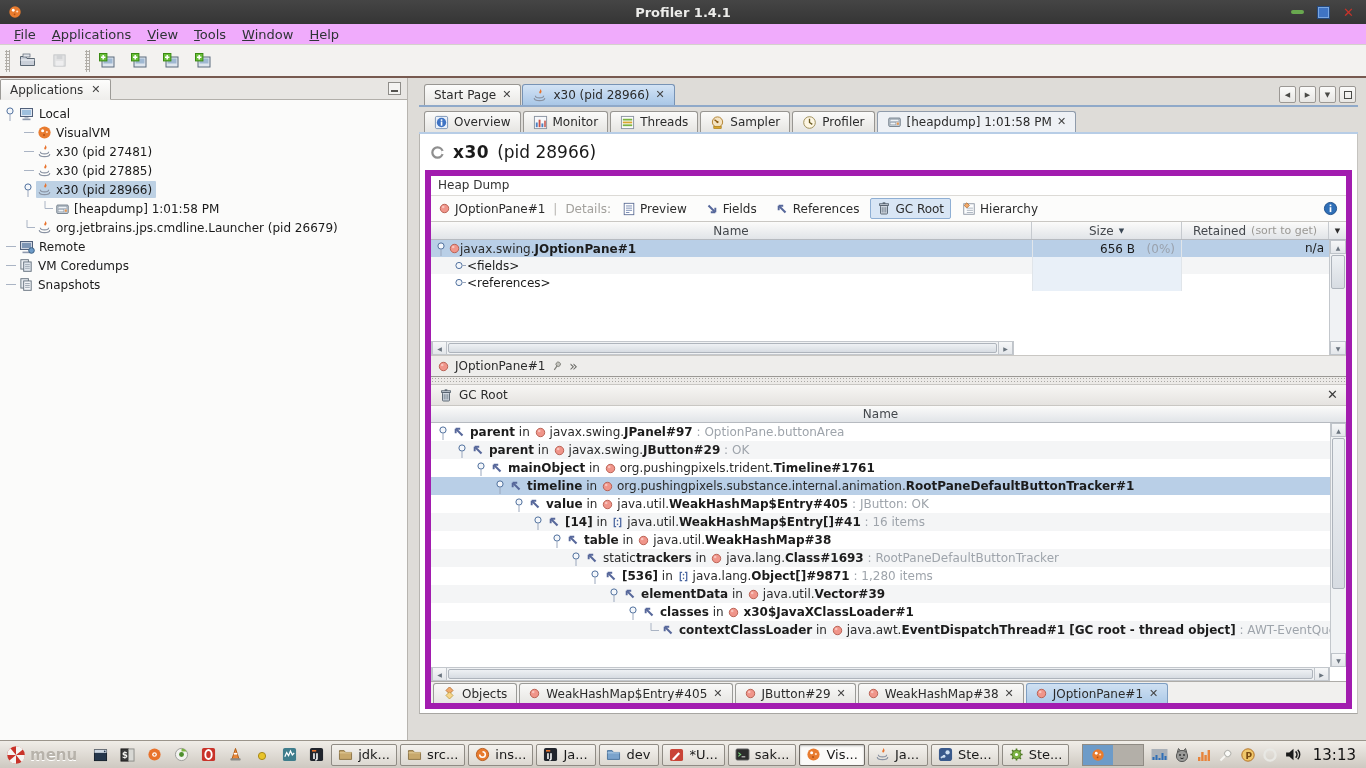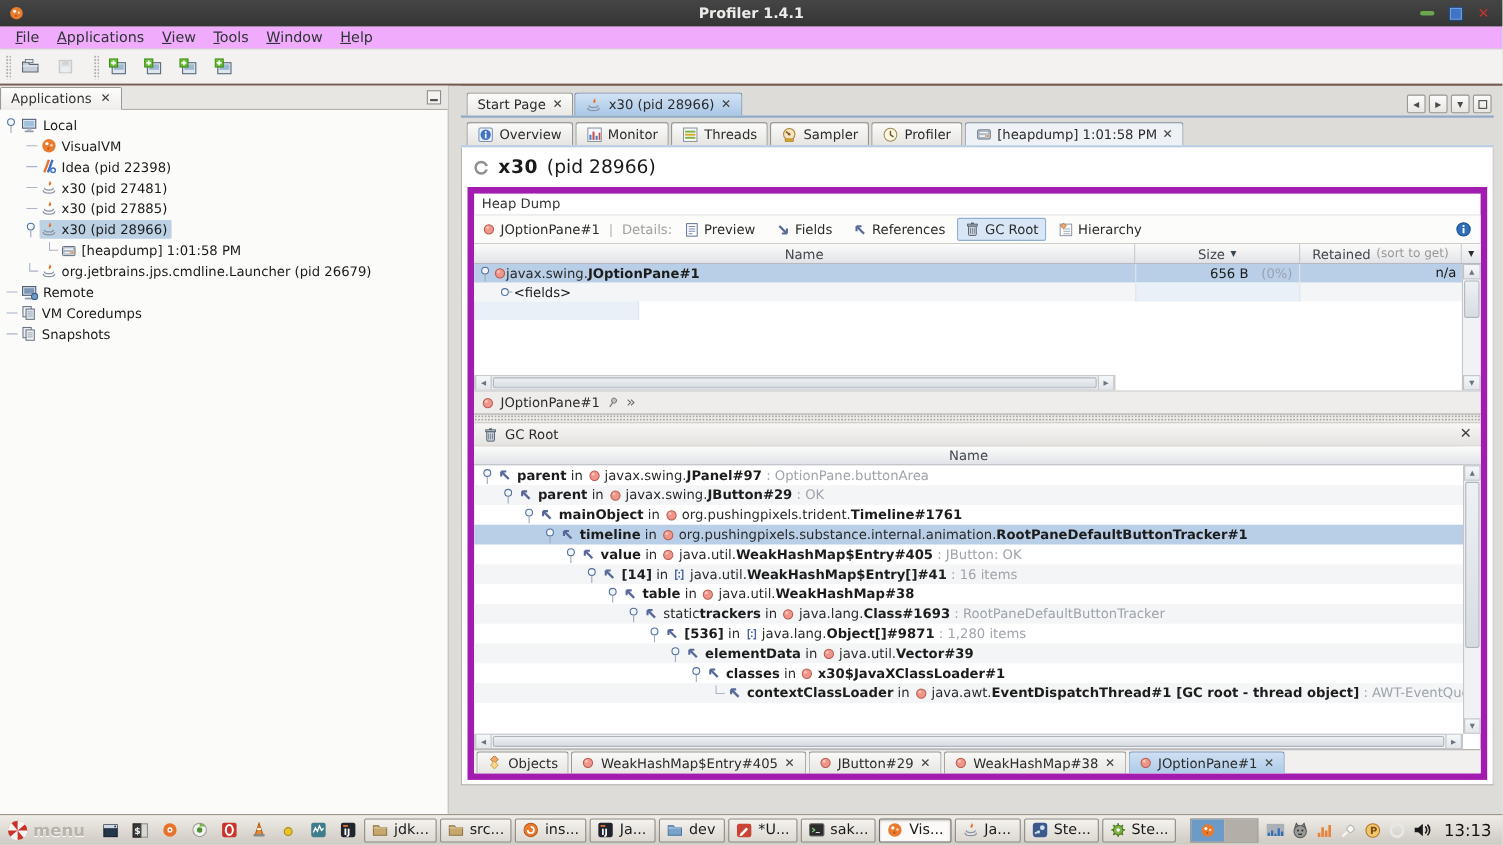--- a/index.html
+++ b/index.html
@@ -283,37 +283,20 @@
             </div>
             <div class="srow" style="padding-left: 22px;">
               <span class="handle">
                 <svg width="12" height="15" viewBox="0 0 12 15">
                   <line x1="1" y1="7.5" x2="11" y2="7.5" stroke="#aab4c4"></line>
                 </svg>
               </span>
               <span class="sitem">
                 <span class="icon">
                   <svg width="15" height="15" viewBox="0 0 16 16">
-                    <path d="M3.5 13.5 L8 1.5" stroke="#e8722c" stroke-width="2.3"></path>
-                    <path d="M7 13.5 L11.5 1.5" stroke="#3b6fc4" stroke-width="2.3"></path>
-                    <circle cx="12" cy="11.5" r="2.2" fill="none" stroke="#3b6fc4" stroke-width="1.4"></circle>
-                  </svg>
-                </span>
-                <span>Idea (pid 22398)</span>
-              </span>
-            </div>
-            <div class="srow" style="padding-left: 22px;">
-              <span class="handle">
-                <svg width="12" height="15" viewBox="0 0 12 15">
-                  <line x1="1" y1="7.5" x2="11" y2="7.5" stroke="#aab4c4"></line>
-                </svg>
-              </span>
-              <span class="sitem">
-                <span class="icon">
-                  <svg width="15" height="15" viewBox="0 0 16 16">
                     <path d="M8.3 0.8c1.8 2.1-2.3 3.1.4 5.4 2.3-1.9 1.9-3.4-.4-5.4z" fill="#e8722c"></path>
                     <path d="M3.6 8.3c0 1.2 2 2.2 4.4 2.2s4.4-1 4.4-2.2" fill="none" stroke="#8a93a3" stroke-width="1.2"></path>
                     <path d="M2.4 10.6c0 1.6 2.6 2.8 5.6 2.8s5.6-1.2 5.6-2.8" fill="none" stroke="#8a93a3" stroke-width="1.2"></path>
                   </svg>
                 </span>
                 <span>x30 (pid 27481)</span>
               </span>
             </div>
             <div class="srow" style="padding-left: 22px;">
               <span class="handle">
@@ -665,20 +648,29 @@
                         </svg>
                       </span>
                       <span>&lt;fields&gt;</span>
                     </div>
                     <div class="cell-size tintsize">
                       <span class="pct"></span>
                     </div>
                     <div class="cell-ret"></div>
                   </div>
                   <div class="orow">
+                    <div class="cell-name" style="padding-left: 22px;">
+                      <span class="handle">
+                        <svg width="12" height="15" viewBox="0 0 12 15">
+                          <circle cx="5" cy="7.5" r="3.1" fill="#f4f7fb" stroke="#51719e"></circle>
+                          <line x1="8.3" y1="7.5" x2="12" y2="7.5" stroke="#9aa7bd"></line>
+                        </svg>
+                      </span>
+                      <span>&lt;references&gt;</span>
+                    </div>
                     <div class="cell-size tintsize">
                       <span class="pct"></span>
                     </div>
                     <div class="cell-ret"></div>
                   </div>
                   <div class="gc-filler"></div>
                 </div>
                 <div class="obj-hrow">
                   <div class="hscroll" style="width: calc(100% - 315px);">
                     <span class="hs-btn">◀</span>

